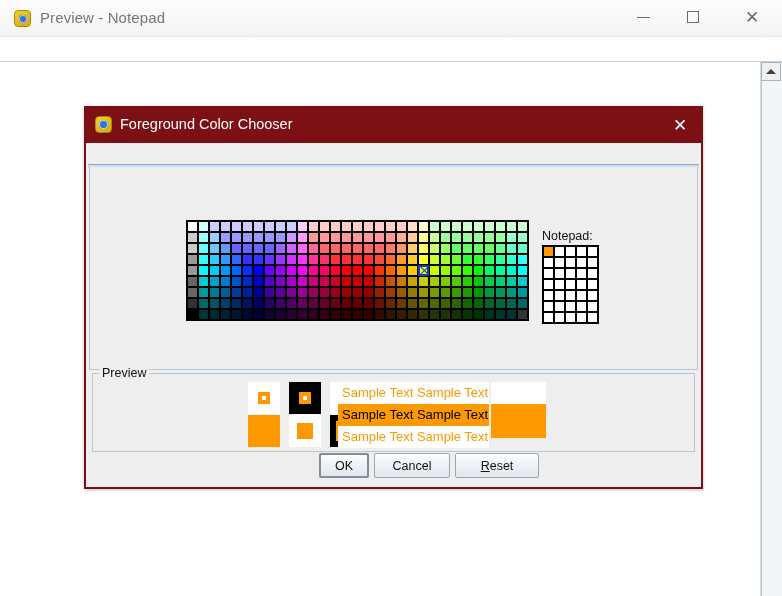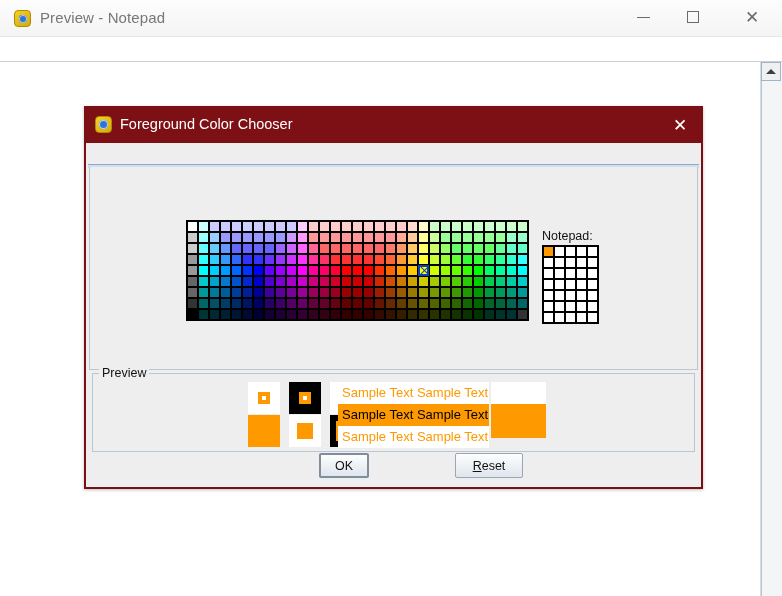--- a/index.html
+++ b/index.html
@@ -613,19 +613,22 @@
       <div class="pv-block" id="pv-block">
           <div style="position: absolute; left: 0px; top: 0px; width: 100%; height: 22px; background: rgb(255, 255, 255);"></div>
           <div style="position: absolute; left: 0px; top: 22px; width: 100%; height: 34px; background: rgb(255, 153, 0);"></div>
         </div>
     </div>
 
     <div class="btnbar">
       <div class="btn focus" style="left:207px; width:50px">
           <span>OK</span>
         </div>
-      <div class="btn" style="left:343px; width:68px">
+      <div class="btn" style="left:262px; width:76px">
+          <span>Cancel</span>
+        </div>
+      <div class="btn" style="left:343px; width:84px">
           <span><u>R</u>eset</span>
         </div>
     </div>
 
   </div>
 </div>
 
 </body></html>

